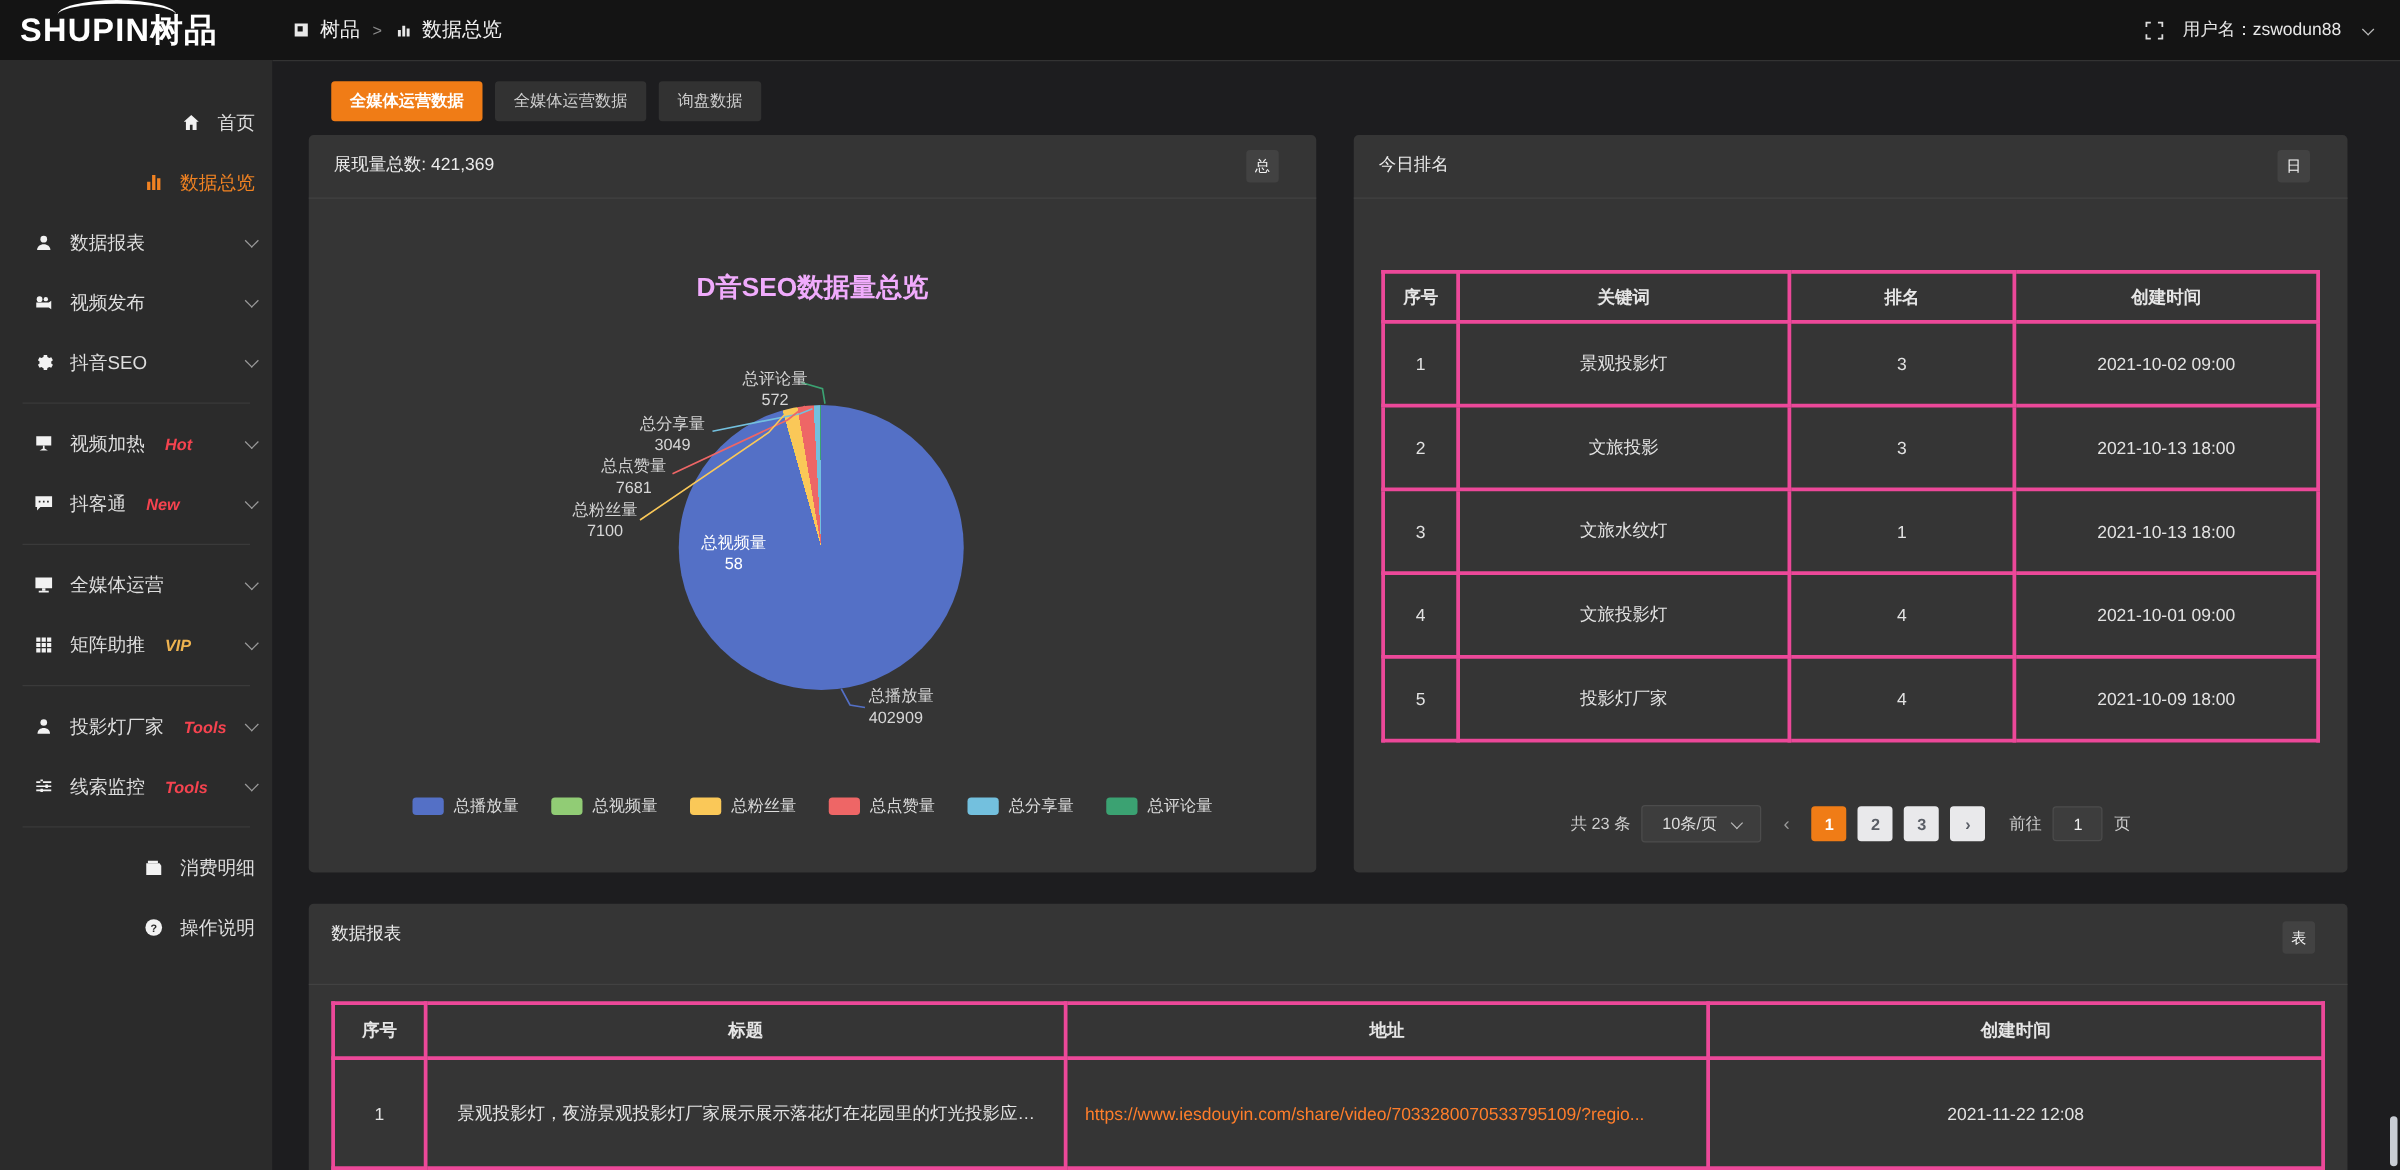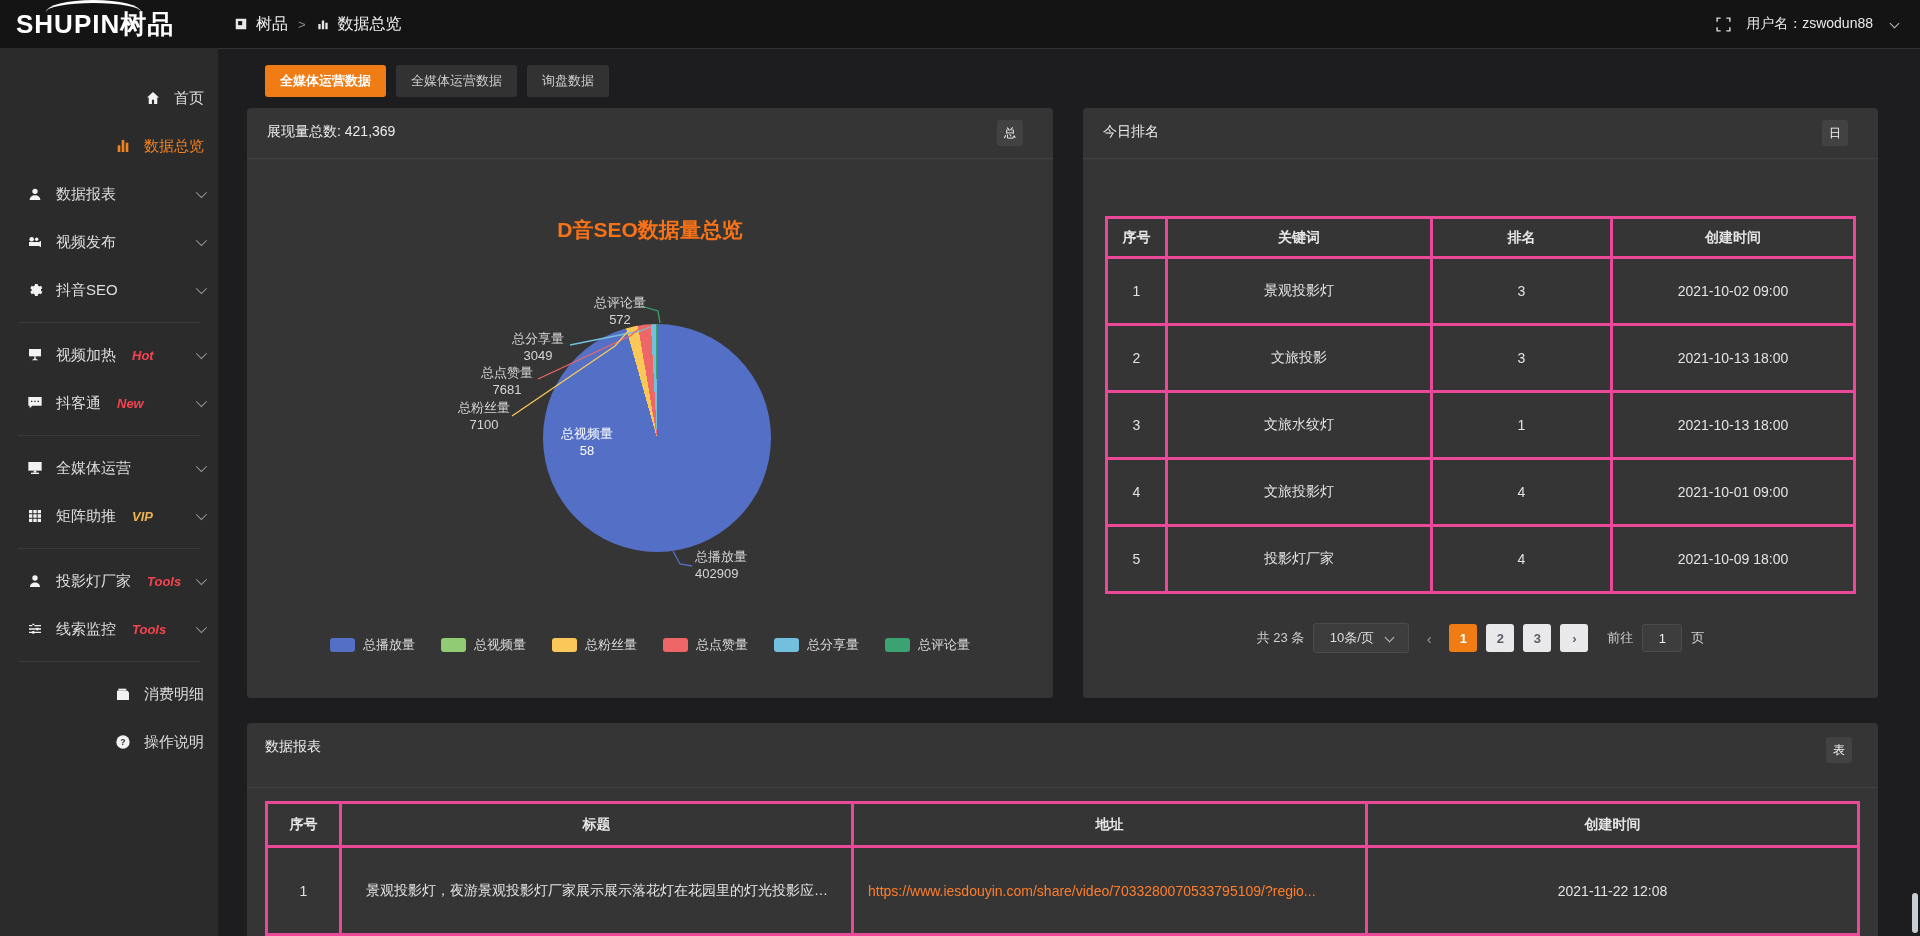--- a/index.html
+++ b/index.html
@@ -47,21 +47,21 @@
   .corner-btn { position:absolute; right:30px; top:12px; width:26px; height:26px; background:#424242;
     border-radius:3px; color:#f5f5f5; font-size:12px; display:flex; align-items:center; justify-content:center; cursor:pointer; }
   .panel-divider { position:absolute; left:0; right:0; top:50px; height:1px; background:#424242; }
 
   #panel-overview { left:29px; top:59px; width:806px; height:590px; }
   #panel-ranking  { left:865px; top:59px; width:795px; height:590px; }
   #panel-report   { left:29px; top:674px; width:1631px; height:300px; }
 
   
   .chart-title { position:absolute; left:0; right:0; top:108px; text-align:center;
-    font-size:21px; font-weight:bold; color:#f97316; }
+    font-size:21px; font-weight:bold; color:#f0abfc; }
   #pie { position:absolute; left:296px; top:216px; width:228px; height:228px; border-radius:50%; }
   .callout { position:absolute; width:90px; text-align:center; font-size:13px; line-height:17px; color:#d6d6d6; }
   .callout.inside { color:#fff; }
   .callout.left-align { text-align:left; width:110px; }
   #leader-lines { position:absolute; left:0; top:0; width:806px; height:590px; pointer-events:none; }
   .legend { position:absolute; left:0; right:0; top:528px; display:flex; justify-content:center; gap:26px; }
   .legend-item { display:flex; align-items:center; gap:8px; font-size:13px; color:#dddddd; cursor:pointer; }
   .legend-swatch { width:25px; height:14px; border-radius:3px; }
 
   
@@ -74,21 +74,21 @@
   .rank-table td { height:67px; }
   .report-table-wrap { position:absolute; left:18px; right:18px; top:78px; }
   .report-table th { height:44px; }
   .report-table td { height:88px; }
   .report-table .cell-title { text-align:left; padding:0 12px 0 24px; }
   .report-table .cell-url { text-align:left; padding:0 12px 0 14px; }
   .report-table a { color:#ff7e2b; text-decoration:none; }
   .sliver td { height:30px; }
 
   
-  .pagination { position:absolute; left:0; right:0; top:515px; display:flex; justify-content:center;
+  .pagination { position:absolute; left:0; right:0; top:536px; display:flex; justify-content:center;
     align-items:center; gap:9px; font-size:13px; color:#cfcfcf; }
   .page-size { width:96px; height:30px; background:#3d3d3d; border:1px solid #4c4c4c; border-radius:3px;
     display:flex; align-items:center; justify-content:center; gap:8px; cursor:pointer; color:#dddddd; }
   .pg-arrow { width:22px; text-align:center; color:#9a9a9a; font-size:15px; cursor:pointer; }
   .pg-btn { min-width:28px; height:28px; border-radius:3px; background:#e9e9eb; color:#5a5e66; font-weight:bold;
     display:flex; align-items:center; justify-content:center; cursor:pointer; font-size:13px; }
   .pg-btn.active { background:#f07c16; color:#fff; }
   .goto-input { width:40px; height:28px; background:#3d3d3d; border:1px solid #4c4c4c; border-radius:3px;
     color:#eee; text-align:center; font-size:13px; }
 

